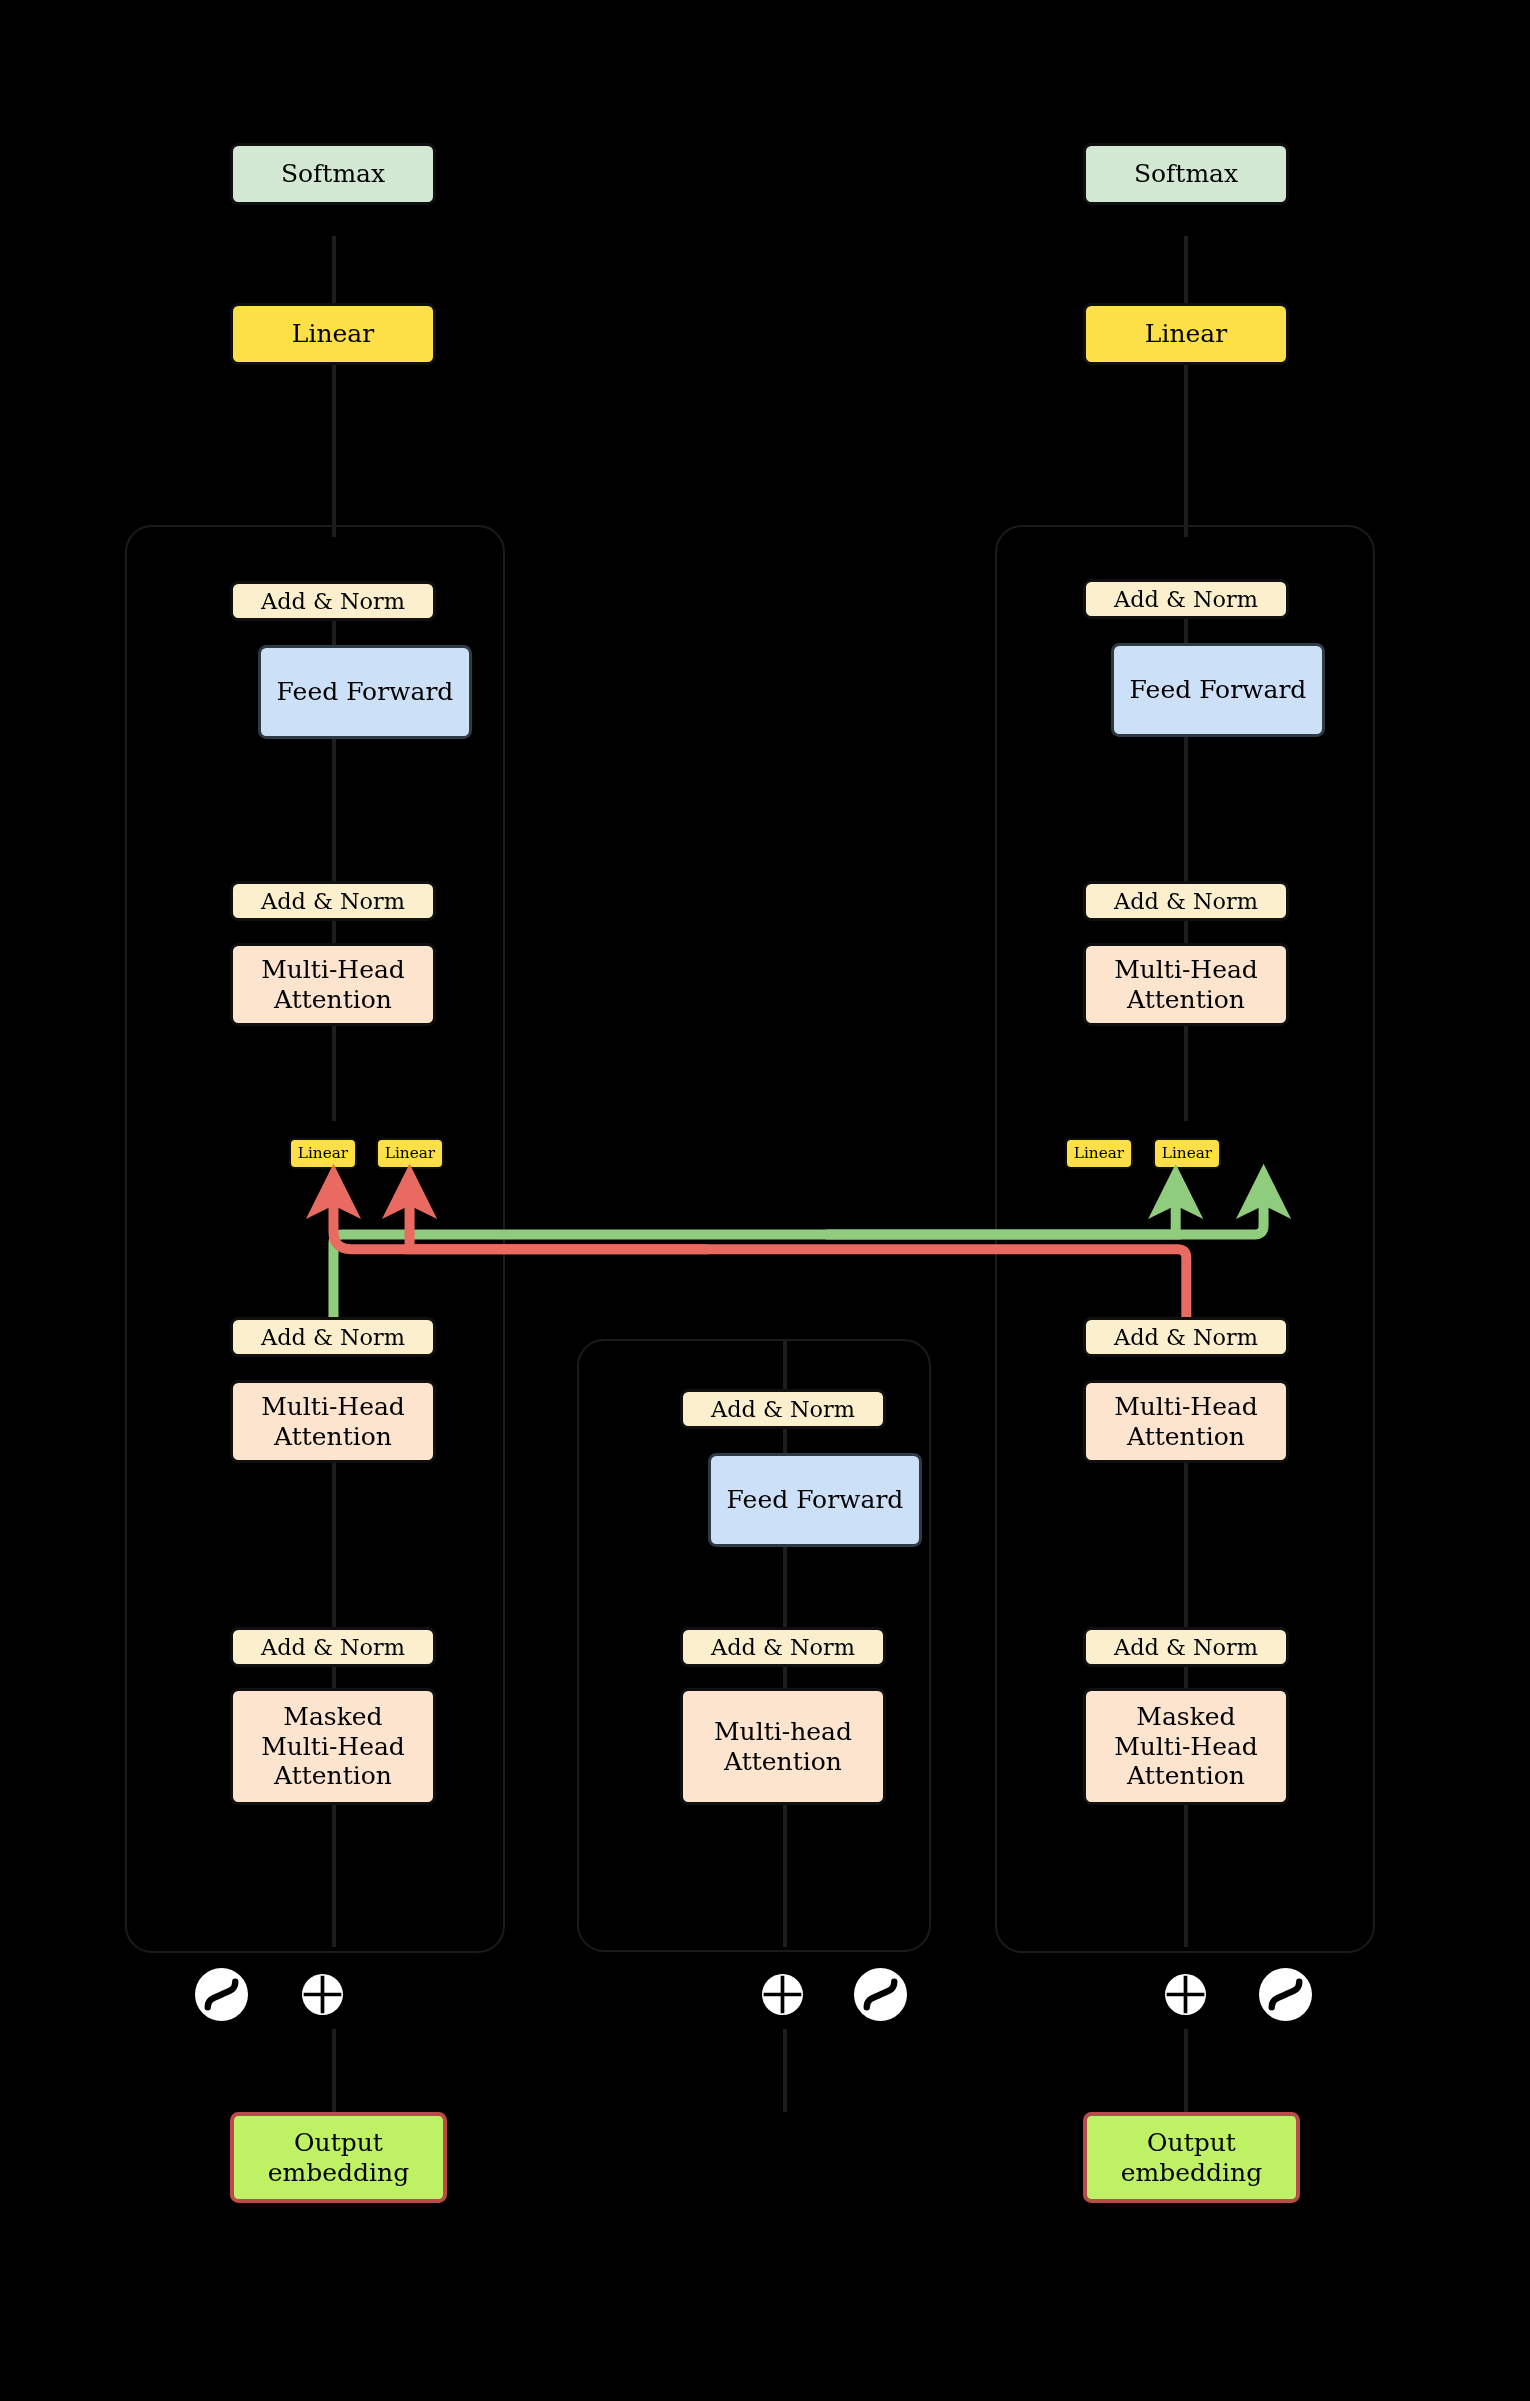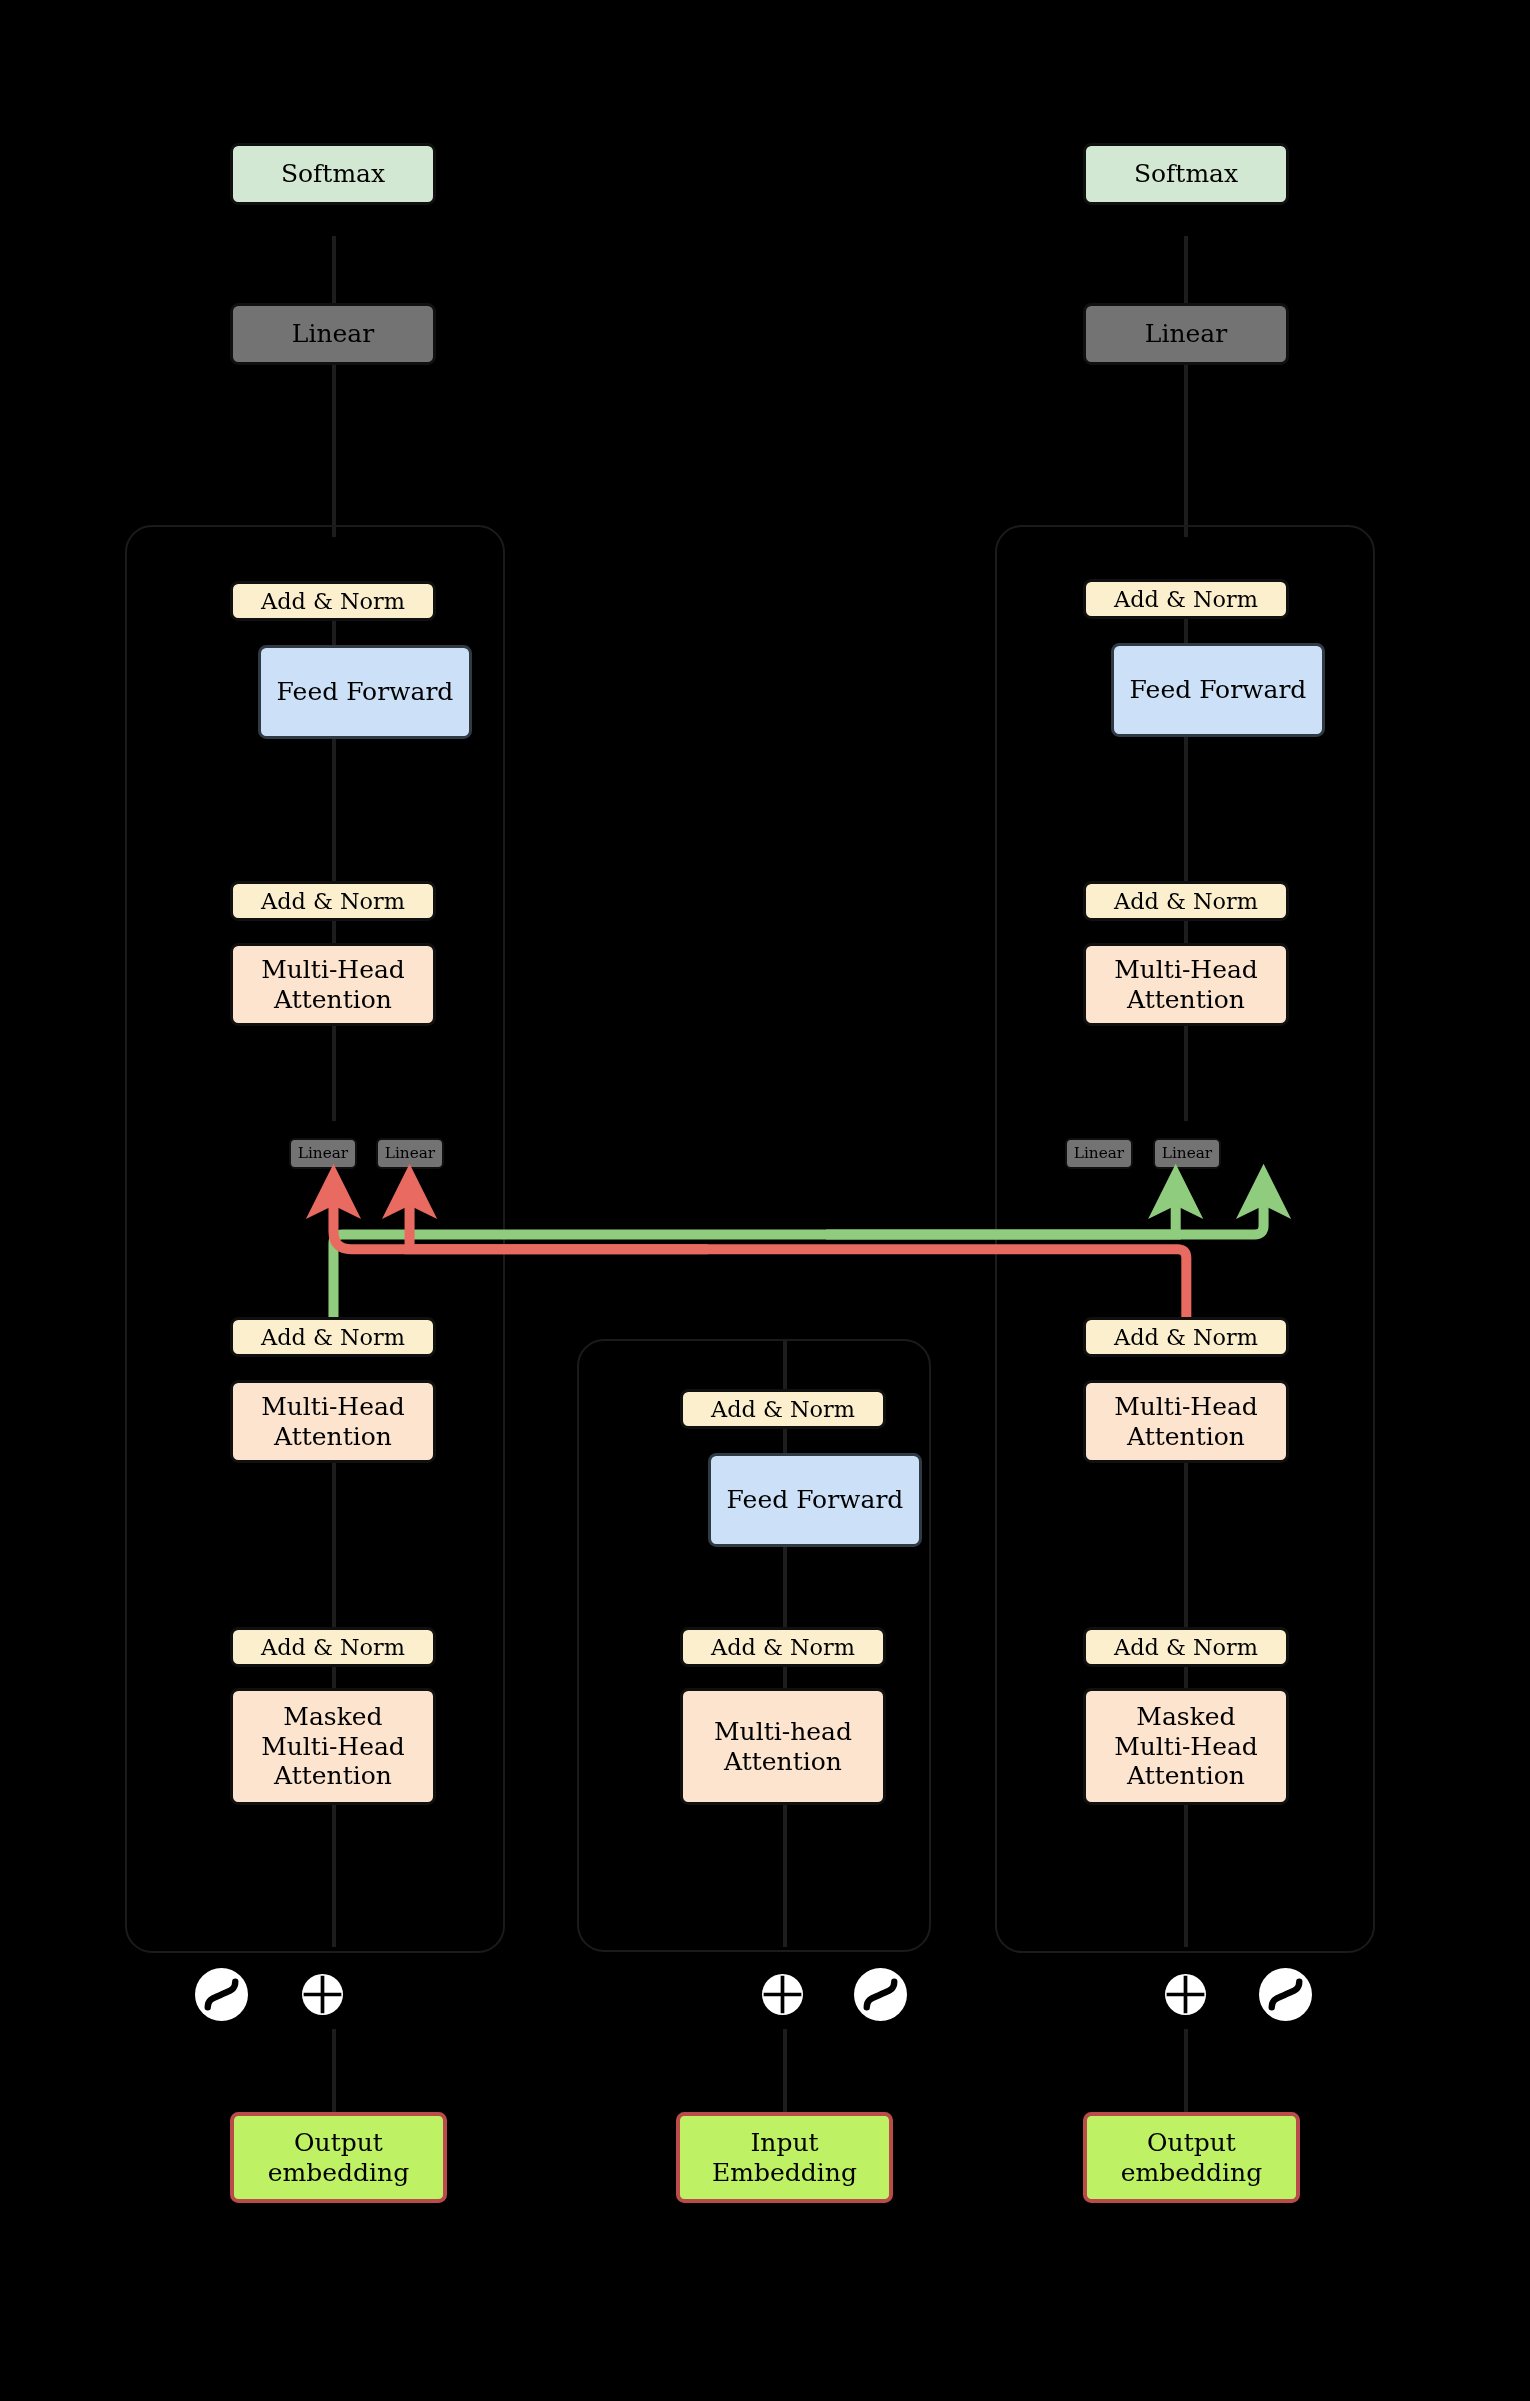--- a/index.html
+++ b/index.html
@@ -27,21 +27,21 @@
     text-align: center;
     color: #000000;
     line-height: 1.18;
     border-radius: 8.3px;
     border: 3.5px solid #111111;
     white-space: pre-line;
   }
   .node.small { border-width: 2.9px; border-radius: 5.9px; }
 
   .n-softmax   { background: #d3e8d2; border-color: #101010; }
-  .n-linear    { background: #737373; border-color: #101010; }
+  .n-linear    { background: #fde047; border-color: #101010; }
   .n-addnorm   { background: #fcefcd; border-color: #101010; }
   .n-ff        { background: #cce0f7; border-color: #303a45; margin-left: 32px; }
   .n-attn      { background: #fce4ce; border-color: #101010; }
   .n-embed     { background: #bef264; border-color: #b94b4b; border-width: 4.1px; }
 
   
   .stack {
     position: absolute;
     box-sizing: border-box;
     border: 2.9px solid #1b1b1b;
@@ -151,22 +151,20 @@
       <circle cx="50" cy="50" r="44" fill="#ffffff"></circle>
       <path d="M50 4 V96 M4 50 H96" stroke="#000000" stroke-width="9"></path>
     </svg>
   </div>
   <div class="opcircle" style="left:854px;top:1968px;width:53px;height:53px;">
     <svg viewBox="0 0 100 100">
       <path d="M24 74 C24 56 40 56 50 50 C60 44 76 44 76 26" fill="none" stroke="#000000" stroke-width="12" stroke-linecap="round"></path>
     </svg>
   </div>
 
-  <div class="node n-embed" style="left:676px;top:2112px;width:217px;height:91px;font-size:25px;">Input
-Embedding</div>
 
   <div class="node n-softmax" style="left:1083px;top:143px;width:206px;height:62px;font-size:25px;">Softmax</div>
 
   <div class="node n-linear" style="left:1083px;top:303px;width:206px;height:62px;font-size:25px;">Linear</div>
 
   <div class="node n-addnorm" style="left:1083px;top:579px;width:206px;height:40px;font-size:22.4px;">Add &amp; Norm</div>
 
   <div class="node n-ff" style="left:1079px;top:643px;width:214px;height:94px;font-size:25px;">Feed Forward</div>
 
   <div class="node n-addnorm" style="left:1083px;top:881px;width:206px;height:40px;font-size:22.4px;">Add &amp; Norm</div>

